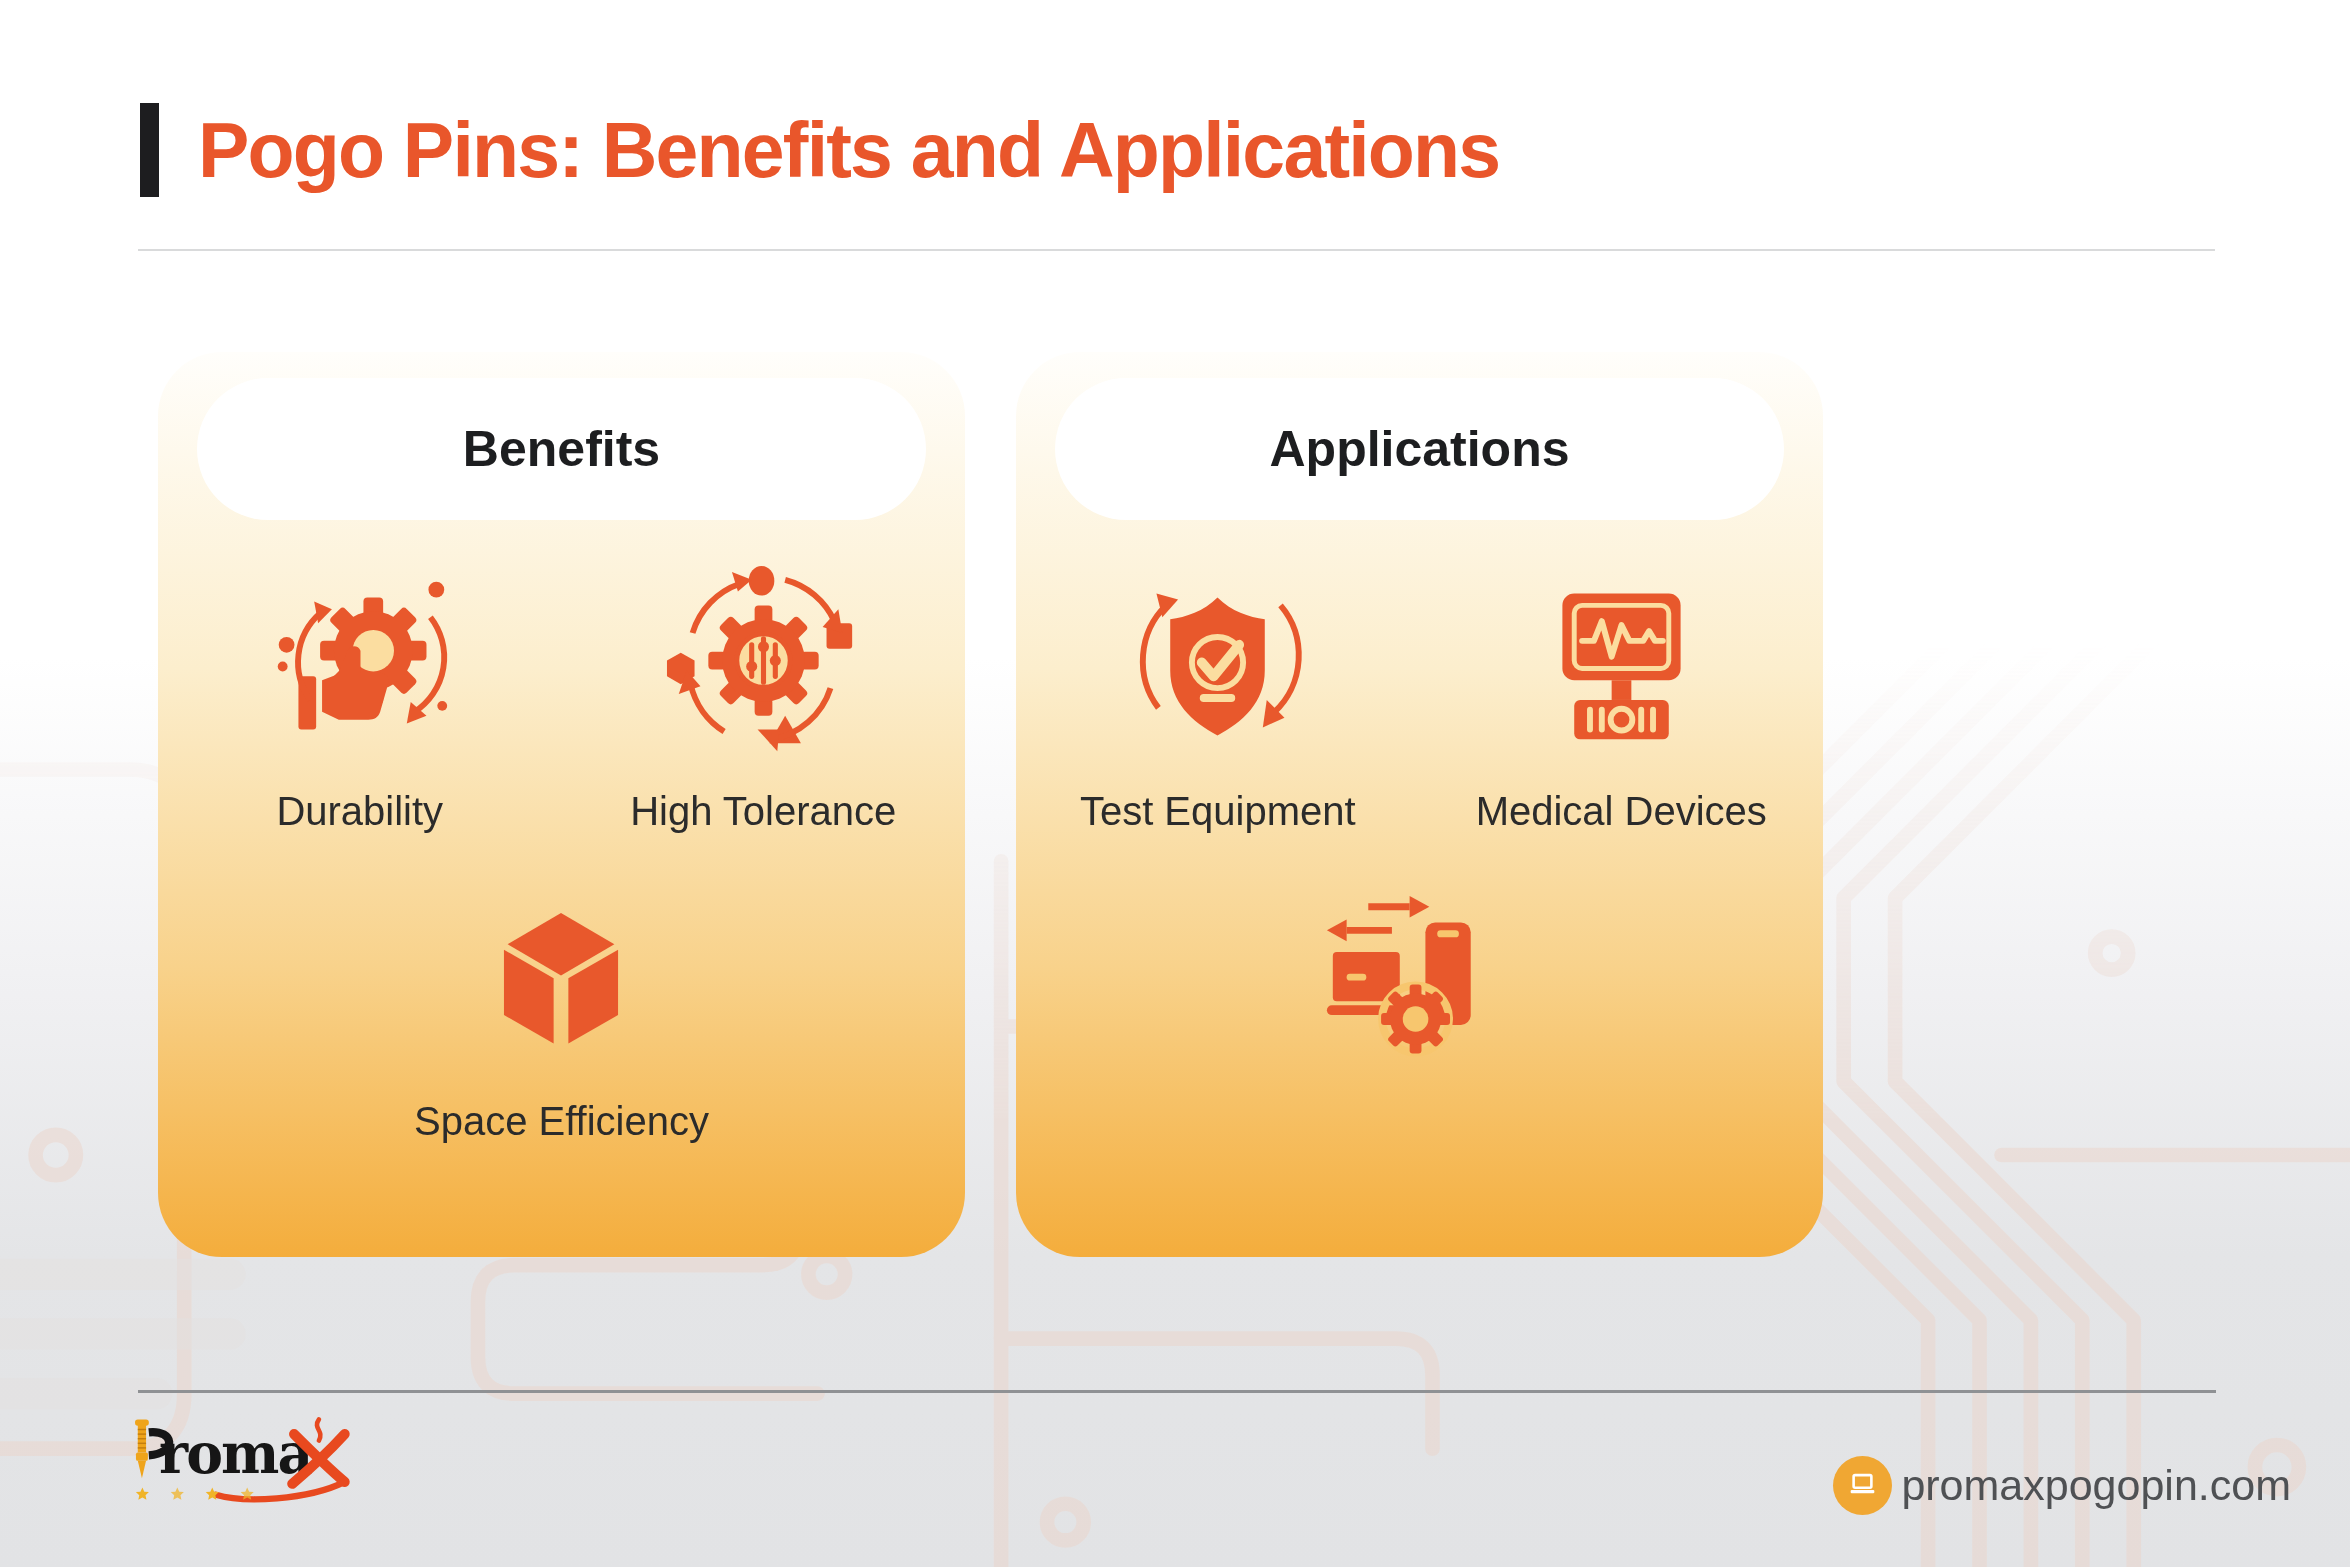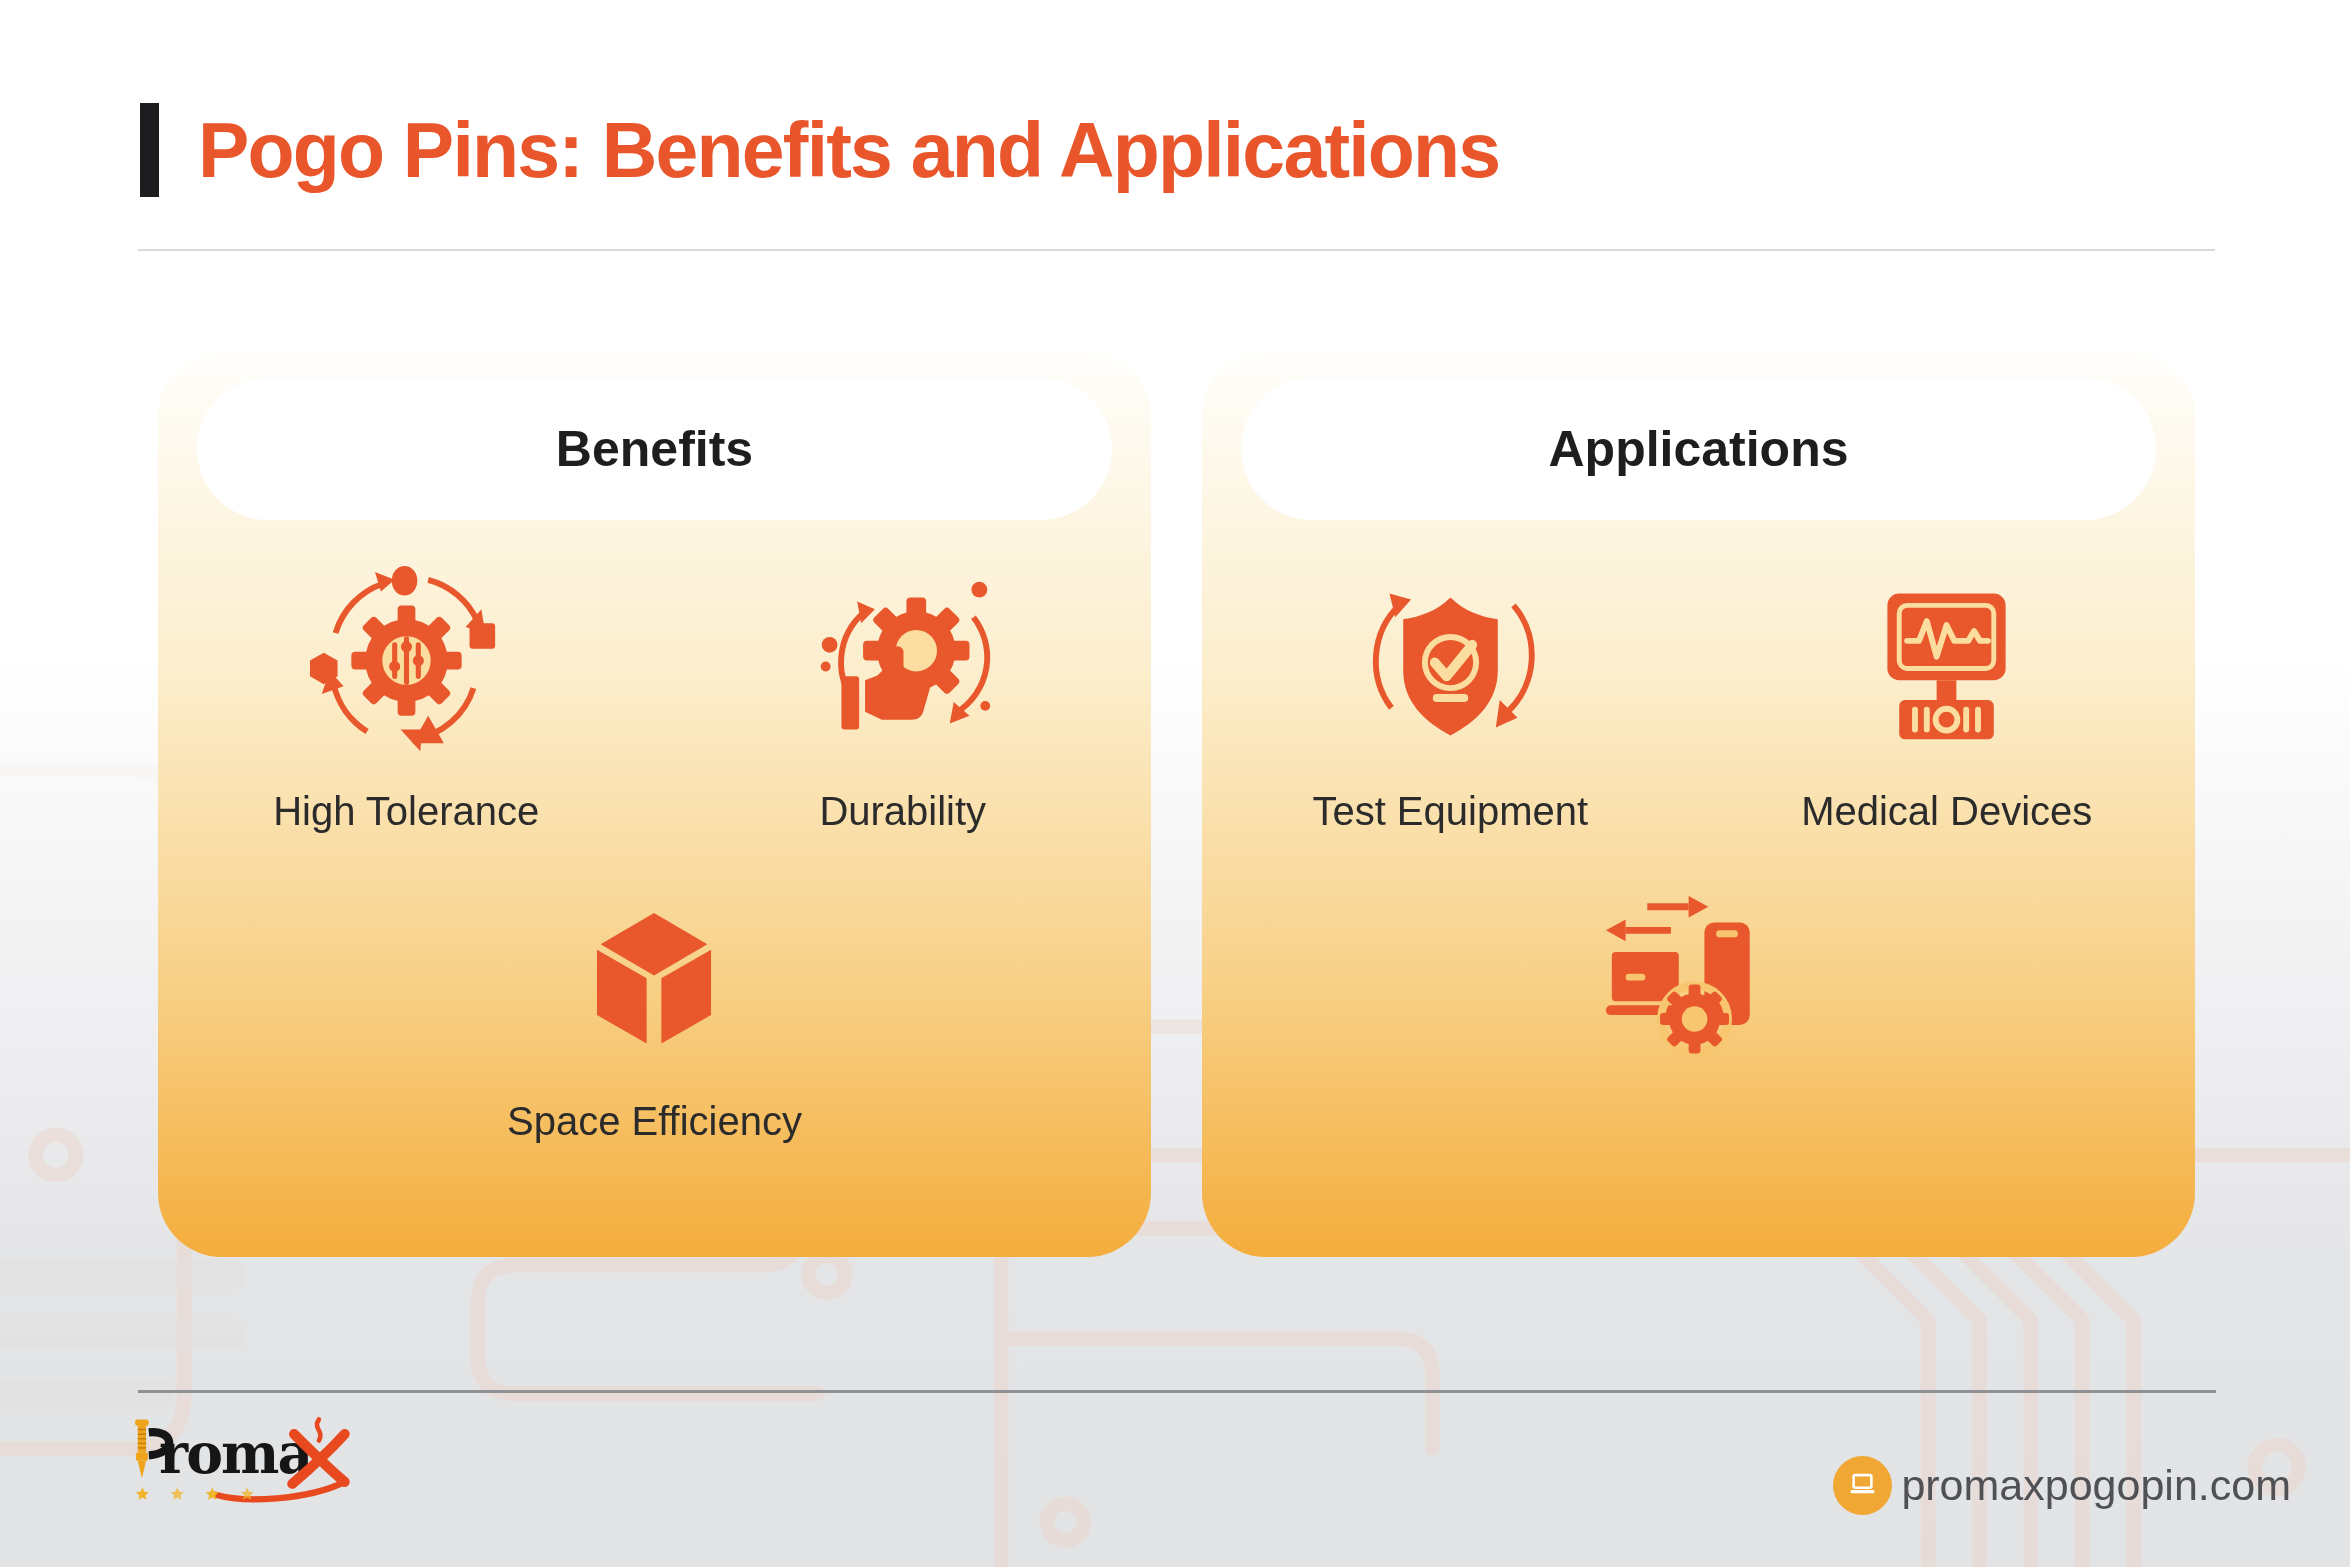--- a/index.html
+++ b/index.html
@@ -19,21 +19,21 @@
   
   .title-row{position:absolute;left:140px;top:103px;display:flex;align-items:center;z-index:2;}
   .title-bar{width:19px;height:94px;background:#1d1d1f;margin-right:39px;}
   .page-title{
     font-size:77px;font-weight:700;letter-spacing:-1.8px;color:#E9562B;white-space:nowrap;line-height:94px;
   }
   .divider-top{position:absolute;left:138px;top:249px;width:2077px;height:1.8px;background:#d9dadb;z-index:2;}
   
   .cards{position:absolute;left:158px;top:352px;display:flex;gap:51px;z-index:2;}
   .card{
-    width:993px;height:905px;border-radius:64px;
+    width:807px;height:905px;border-radius:64px;
     background:linear-gradient(180deg,#FFFEFB 0%,#FCEECD 35%,#F8D28B 68%,#F4AD3C 100%);
     display:flex;flex-direction:column;
   }
   .pill{
     height:142px;margin:26px 39px 0 39px;background:#ffffff;border-radius:101px;
     display:flex;align-items:center;justify-content:center;
   }
   .pill-text{font-size:50px;font-weight:700;color:#1D1E20;letter-spacing:0;}
   .row1{display:flex;margin-top:46px;}
   .row2{display:flex;justify-content:center;margin-top:55px;}
@@ -96,68 +96,20 @@
     <div class="card">
       <div class="pill">
         <span class="pill-text">Benefits</span>
       </div>
       <div class="row1">
         <div class="cell">
           <div class="icon-box">
             <svg viewBox="0 0 100 100" xmlns="http://www.w3.org/2000/svg">
               <g fill="#E8582C">
                 <g>
-                  <rect x="45.5" y="20" width="9" height="9" rx="2"></rect>
-                  <rect x="45.5" y="20" width="9" height="9" rx="2" transform="rotate(45 50 48)"></rect>
-                  <rect x="45.5" y="20" width="9" height="9" rx="2" transform="rotate(90 50 48)"></rect>
-                  <rect x="45.5" y="20" width="9" height="9" rx="2" transform="rotate(135 50 48)"></rect>
-                  <rect x="45.5" y="20" width="9" height="9" rx="2" transform="rotate(180 50 48)"></rect>
-                  <rect x="45.5" y="20" width="9" height="9" rx="2" transform="rotate(225 50 48)"></rect>
-                  <rect x="45.5" y="20" width="9" height="9" rx="2" transform="rotate(270 50 48)"></rect>
-                  <rect x="45.5" y="20" width="9" height="9" rx="2" transform="rotate(315 50 48)"></rect>
-                  <circle cx="50" cy="48" r="21"></circle>
-                </g>
-                <circle cx="50" cy="48" r="13.5" fill="#FBDDA0"></circle>
-                <ellipse cx="49" cy="7.5" rx="6.5" ry="7.5"></ellipse>
-                <rect x="82" y="29" width="13" height="13" rx="1.5"></rect>
-                <polygon points="8,44 15,48 15,56 8,60 1,56 1,48"></polygon>
-                <polygon points="61,76 69,90 53,90"></polygon>
-              </g>
-              <g stroke="#E8582C" stroke-width="2.6" fill="none" stroke-linecap="round">
-                <circle cx="50" cy="48" r="13.5" stroke-width="2.4"></circle>
-                <path d="M44,40 V56"></path>
-                  <path d="M50,37 V59"></path>
-                  <path d="M56,40 V56"></path>
-              </g>
-              <g fill="#E8582C">
-                <circle cx="44" cy="51" r="2.8"></circle>
-                  <circle cx="50" cy="41" r="2.8"></circle>
-                  <circle cx="56" cy="48" r="2.8"></circle>
-              </g>
-              <g stroke="#E8582C" stroke-width="3" fill="none">
-                <path d="M14,34 A38,38 0 0 1 38,9"></path>
-                <path d="M61,7 A38,38 0 0 1 86,28"></path>
-                <path d="M84,62 A38,38 0 0 1 54,88"></path>
-                <path d="M13,60 A38,38 0 0 0 30,84"></path>
-              </g>
-              <g fill="#E8582C">
-                <polygon points="34,3 44,7 37,13"></polygon>
-                <polygon points="88,22 90,34 80,31"></polygon>
-                <polygon points="47,83 57,94 58,83"></polygon>
-                <polygon points="11,53 7,65 18,61"></polygon>
-              </g>
-            </svg>
-          </div>
-          <div class="item-label">High Tolerance</div>
-        </div>
-        <div class="cell">
-          <div class="icon-box">
-            <svg viewBox="0 0 100 100" xmlns="http://www.w3.org/2000/svg">
-              <g fill="#E8582C">
-                <g>
                   <rect x="52" y="16" width="10" height="11" rx="2"></rect>
                   <rect x="52" y="16" width="10" height="11" rx="2" transform="rotate(45 57 43)"></rect>
                   <rect x="52" y="16" width="10" height="11" rx="2" transform="rotate(90 57 43)"></rect>
                   <rect x="52" y="16" width="10" height="11" rx="2" transform="rotate(135 57 43)"></rect>
                   <rect x="52" y="16" width="10" height="11" rx="2" transform="rotate(180 57 43)"></rect>
                   <rect x="52" y="16" width="10" height="11" rx="2" transform="rotate(225 57 43)"></rect>
                   <rect x="52" y="16" width="10" height="11" rx="2" transform="rotate(270 57 43)"></rect>
                   <rect x="52" y="16" width="10" height="11" rx="2" transform="rotate(315 57 43)"></rect>
                   <circle cx="57" cy="43" r="20"></circle>
                 </g>
@@ -174,20 +126,68 @@
                 <path d="M86,26 A33,33 0 0 1 78,74"></path>
               </g>
               <g fill="#E8582C">
                 <polygon points="27,18 36,22 29,29"></polygon>
                 <polygon points="74,80 84,76 76,69"></polygon>
               </g>
             </svg>
           </div>
           <div class="item-label">Durability</div>
         </div>
+        <div class="cell">
+          <div class="icon-box">
+            <svg viewBox="0 0 100 100" xmlns="http://www.w3.org/2000/svg">
+              <g fill="#E8582C">
+                <g>
+                  <rect x="45.5" y="20" width="9" height="9" rx="2"></rect>
+                  <rect x="45.5" y="20" width="9" height="9" rx="2" transform="rotate(45 50 48)"></rect>
+                  <rect x="45.5" y="20" width="9" height="9" rx="2" transform="rotate(90 50 48)"></rect>
+                  <rect x="45.5" y="20" width="9" height="9" rx="2" transform="rotate(135 50 48)"></rect>
+                  <rect x="45.5" y="20" width="9" height="9" rx="2" transform="rotate(180 50 48)"></rect>
+                  <rect x="45.5" y="20" width="9" height="9" rx="2" transform="rotate(225 50 48)"></rect>
+                  <rect x="45.5" y="20" width="9" height="9" rx="2" transform="rotate(270 50 48)"></rect>
+                  <rect x="45.5" y="20" width="9" height="9" rx="2" transform="rotate(315 50 48)"></rect>
+                  <circle cx="50" cy="48" r="21"></circle>
+                </g>
+                <circle cx="50" cy="48" r="13.5" fill="#FBDDA0"></circle>
+                <ellipse cx="49" cy="7.5" rx="6.5" ry="7.5"></ellipse>
+                <rect x="82" y="29" width="13" height="13" rx="1.5"></rect>
+                <polygon points="8,44 15,48 15,56 8,60 1,56 1,48"></polygon>
+                <polygon points="61,76 69,90 53,90"></polygon>
+              </g>
+              <g stroke="#E8582C" stroke-width="2.6" fill="none" stroke-linecap="round">
+                <circle cx="50" cy="48" r="13.5" stroke-width="2.4"></circle>
+                <path d="M44,40 V56"></path>
+                  <path d="M50,37 V59"></path>
+                  <path d="M56,40 V56"></path>
+              </g>
+              <g fill="#E8582C">
+                <circle cx="44" cy="51" r="2.8"></circle>
+                  <circle cx="50" cy="41" r="2.8"></circle>
+                  <circle cx="56" cy="48" r="2.8"></circle>
+              </g>
+              <g stroke="#E8582C" stroke-width="3" fill="none">
+                <path d="M14,34 A38,38 0 0 1 38,9"></path>
+                <path d="M61,7 A38,38 0 0 1 86,28"></path>
+                <path d="M84,62 A38,38 0 0 1 54,88"></path>
+                <path d="M13,60 A38,38 0 0 0 30,84"></path>
+              </g>
+              <g fill="#E8582C">
+                <polygon points="34,3 44,7 37,13"></polygon>
+                <polygon points="88,22 90,34 80,31"></polygon>
+                <polygon points="47,83 57,94 58,83"></polygon>
+                <polygon points="11,53 7,65 18,61"></polygon>
+              </g>
+            </svg>
+          </div>
+          <div class="item-label">High Tolerance</div>
+        </div>
       </div>
       <div class="row2">
         <div class="cell-single">
           <div class="icon-box" style="width:184px;height:184px;">
             <svg viewBox="0 0 100 100" xmlns="http://www.w3.org/2000/svg">
               <g fill="#E8582C">
                 <polygon points="50,13 79,30 50,47 21,30"></polygon>
                 <polygon points="19,33 46,48.5 46,84 19,68.5"></polygon>
                 <polygon points="81,33 54,48.5 54,84 81,68.5"></polygon>
               </g>

